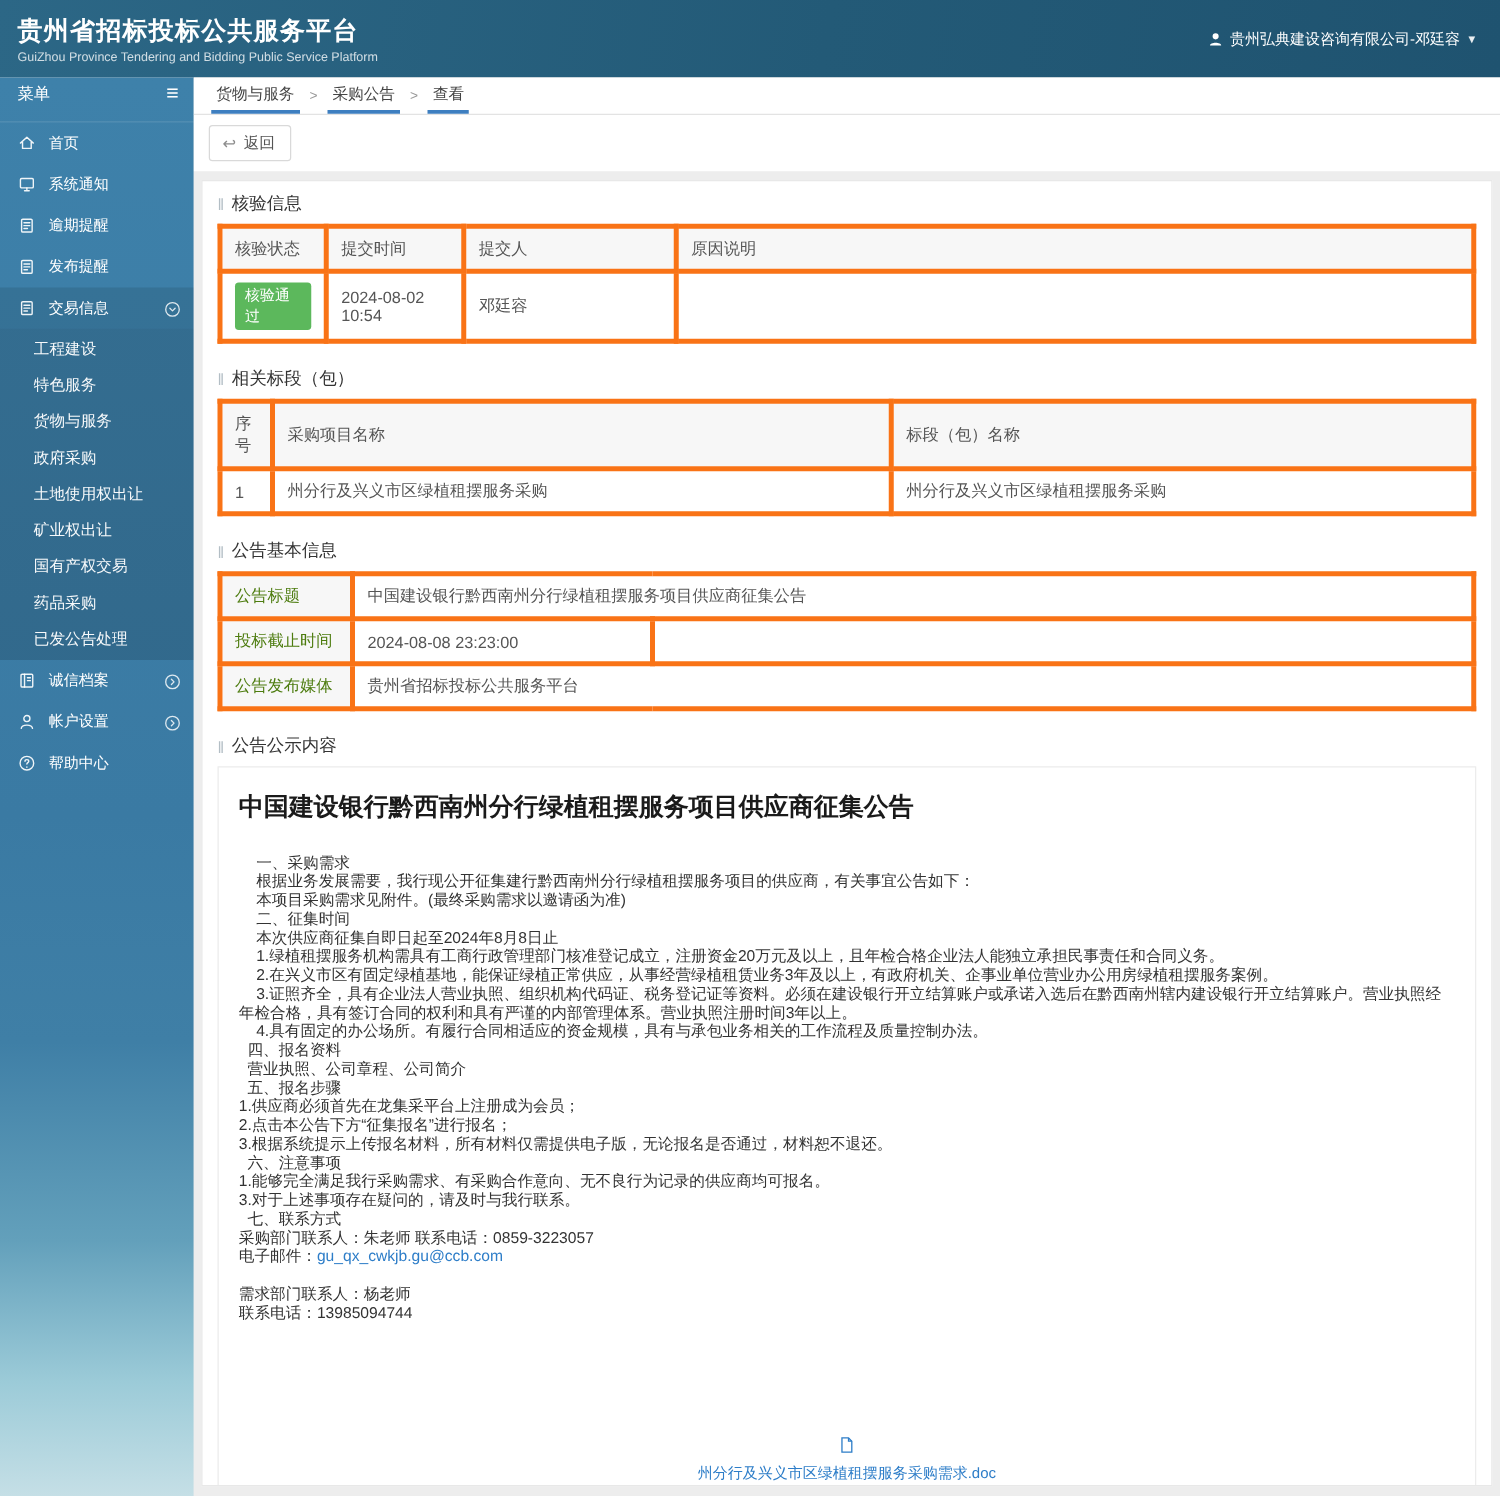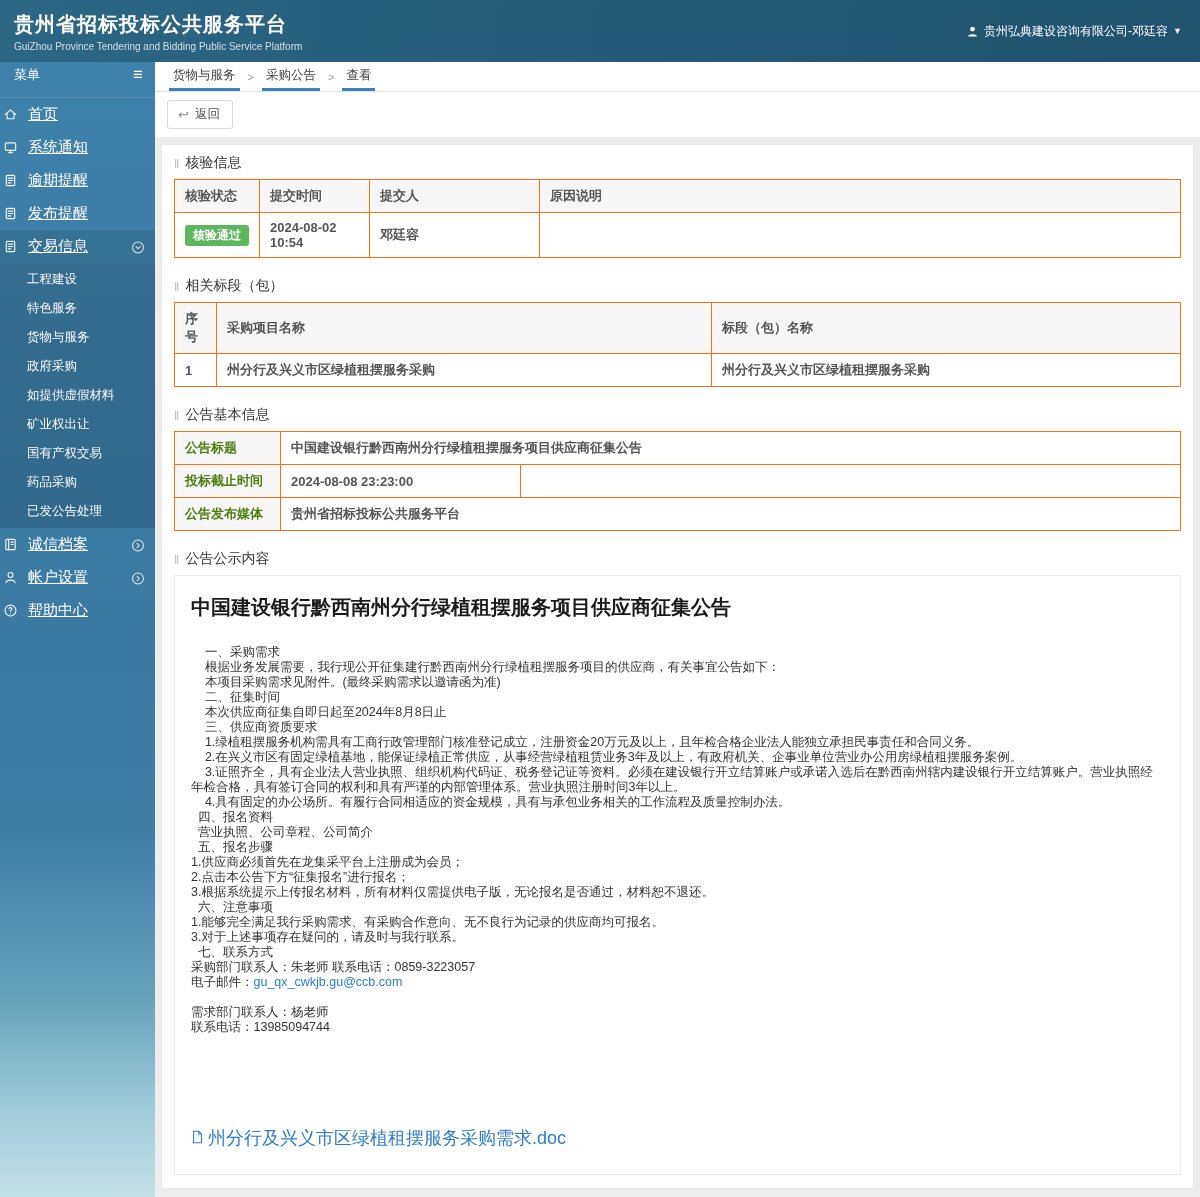--- a/index.html
+++ b/index.html
@@ -17,21 +17,21 @@
 
   
   .shell { display:flex; height:1135px; }
 
   
   .sidebar { width:155px; flex:0 0 155px; color:#fff;
     background:linear-gradient(180deg, var(--sidebar-bg,#3e81aa) 0%, #3a7aa3 52%, #3f7fa6 68%, #63a0bb 82%, #9ccbd8 92%, #c5dfe6 100%); }
   .menu-head { display:flex; justify-content:space-between; align-items:center; height:36px;
     padding:0 12px 10px 14px; font-size:13px; border-bottom:1px solid rgba(255,255,255,.12); }
   .hamburger { font-size:17px; cursor:pointer; line-height:1; }
-  .side-item { display:flex; align-items:center; height:33px; padding:0 10px 0 3px; font-size:15px; cursor:pointer;text-decoration:underline; }
+  .side-item { display:flex; align-items:center; height:33px; padding:0 10px 0 14px; font-size:12px; cursor:pointer; }
   .side-item.expanded { background:rgba(0,0,0,.10); }
   .s-icon { width:16px; height:16px; margin-right:9px; display:inline-flex; align-items:center; }
   .s-label { flex:1; white-space:nowrap; }
   .s-chev { width:14px; height:14px; display:inline-flex; opacity:.9; }
   .submenu { background:rgba(0,0,0,.14); padding:2px 0; }
   .sub-item { height:29px; line-height:29px; padding-left:27px; font-size:12.5px; color:rgba(255,255,255,.96); cursor:pointer; white-space:nowrap; }
 
   
   .main { flex:1; display:flex; flex-direction:column; background:#ededed; overflow:hidden; }
   .breadcrumb { background:#fff; height:30px; display:flex; align-items:stretch; padding:0 14px; border-bottom:1px solid #e3e3e3; }
@@ -41,30 +41,30 @@
   .toolbar { background:#fff; padding:8px 12px; }
   .back-btn { display:inline-flex; align-items:center; gap:6px; background:#fff; border:1px solid #d9d9d9;
     border-radius:3px; padding:5px 12px 5px 10px; font-size:12.5px; color:#555; font-family:inherit; cursor:pointer; }
   .back-icon { color:#8c8c8c; font-size:13px; line-height:1; }
 
   .panel { background:#fff; border:1px solid #e8e8e8; margin:7px 6px 8px; flex:1; overflow:hidden; padding-bottom:14px; }
   .section-head { display:flex; align-items:center; gap:6px; padding:9px 12px 7px; font-size:14px; color:#333; }
   .section-mark { color:#b3bec5; font-size:13px; }
 
   .tbl { width:calc(100% - 24px); margin:0 12px 10px; border-collapse:collapse; table-layout:fixed; }
-  .tbl th, .tbl td { border:1px solid #f97316; font-size:13px; padding:7px 10px; text-align:left; color:#555; font-weight:bold; overflow:hidden; }
+  .tbl th, .tbl td { border:4px solid #f97316; font-size:13px; padding:7px 10px; text-align:left; color:#555; font-weight:normal; overflow:hidden; }
   .tbl th { background:#f7f7f7; }
   .badge { display:inline-block; background:var(--success,#5cb85c); color:#fff; font-size:12px; padding:2px 8px; border-radius:3px; }
   .info-tbl td.lbl { background:#f7f7f7; width:106px; color:#4d7c0f; }
 
   .doc-box { margin:0 12px; border:1px solid #ececec; padding:12px 16px 24px; }
   .doc-title { font-size:20px; font-weight:bold; color:#1a1a1a; margin:6px 0 24px; }
   .doc-line { font-size:12.5px; line-height:15px; color:#333; white-space:pre-wrap; min-height:15px; }
   .doc-link { color:var(--link,#2d7dc8); cursor:pointer; text-decoration:none; }
-  .attachment { margin-top:16px; display:flex; align-items:center; gap:4px; font-size:18px; }
+  .attachment { margin-top:16px; display:flex; align-items:center; gap:4px; font-size:12px;flex-direction:column; }
   .attachment a { color:var(--link,#2d7dc8); cursor:pointer; text-decoration:none; }
 </style>
 </head>
 <body>
 
 <header class="topbar">
   <div class="brand">
     <div class="brand-title">贵州省招标投标公共服务平台</div>
     <div class="brand-sub">GuiZhou Province Tendering and Bidding Public Service Platform</div>
   </div>
@@ -135,21 +135,21 @@
               <circle cx="8" cy="8" r="6.2"></circle>
               <path d="M5.6 7 8 9.4 10.4 7"></path>
             </svg>
           </span>
         </div>
         <div class="submenu">
           <div class="sub-item">工程建设</div>
           <div class="sub-item">特色服务</div>
           <div class="sub-item">货物与服务</div>
           <div class="sub-item">政府采购</div>
-          <div class="sub-item">如提供虚假材料</div>
+          <div class="sub-item">土地使用权出让</div>
           <div class="sub-item">矿业权出让</div>
           <div class="sub-item">国有产权交易</div>
           <div class="sub-item">药品采购</div>
           <div class="sub-item">已发公告处理</div>
         </div>
         <div class="side-item">
           <span class="s-icon">
             <svg width="15" height="15" viewBox="0 0 16 16" fill="none" stroke="rgba(255,255,255,.92)" stroke-width="1.2" stroke-linecap="round" stroke-linejoin="round">
               <rect x="3" y="2.5" width="10" height="11" rx="1"></rect>
               <path d="M6 2.5v11M8.5 5.5h2.5M8.5 8h2.5"></path>
@@ -290,21 +290,20 @@
         <span>公告公示内容</span>
       </div>
       <div class="doc-box">
         <div class="doc-title">中国建设银行黔西南州分行绿植租摆服务项目供应商征集公告</div>
         <div id="doc-lines">
             <div class="doc-line">    一、采购需求</div>
             <div class="doc-line">    根据业务发展需要，我行现公开征集建行黔西南州分行绿植租摆服务项目的供应商，有关事宜公告如下：</div>
             <div class="doc-line">    本项目采购需求见附件。(最终采购需求以邀请函为准)</div>
             <div class="doc-line">    二、征集时间</div>
             <div class="doc-line">    本次供应商征集自即日起至2024年8月8日止</div>
-            <div class="doc-line">    三、供应商资质要求</div>
             <div class="doc-line">    1.绿植租摆服务机构需具有工商行政管理部门核准登记成立，注册资金20万元及以上，且年检合格企业法人能独立承担民事责任和合同义务。</div>
             <div class="doc-line">    2.在兴义市区有固定绿植基地，能保证绿植正常供应，从事经营绿植租赁业务3年及以上，有政府机关、企事业单位营业办公用房绿植租摆服务案例。</div>
             <div class="doc-line">    3.证照齐全，具有企业法人营业执照、组织机构代码证、税务登记证等资料。必须在建设银行开立结算账户或承诺入选后在黔西南州辖内建设银行开立结算账户。营业执照经年检合格，具有签订合同的权利和具有严谨的内部管理体系。营业执照注册时间3年以上。</div>
             <div class="doc-line">    4.具有固定的办公场所。有履行合同相适应的资金规模，具有与承包业务相关的工作流程及质量控制办法。</div>
             <div class="doc-line">  四、报名资料</div>
             <div class="doc-line">  营业执照、公司章程、公司简介</div>
             <div class="doc-line">  五、报名步骤</div>
             <div class="doc-line">1.供应商必须首先在龙集采平台上注册成为会员；</div>
             <div class="doc-line">2.点击本公告下方“征集报名”进行报名；</div>
             <div class="doc-line">3.根据系统提示上传报名材料，所有材料仅需提供电子版，无论报名是否通过，材料恕不退还。</div>

